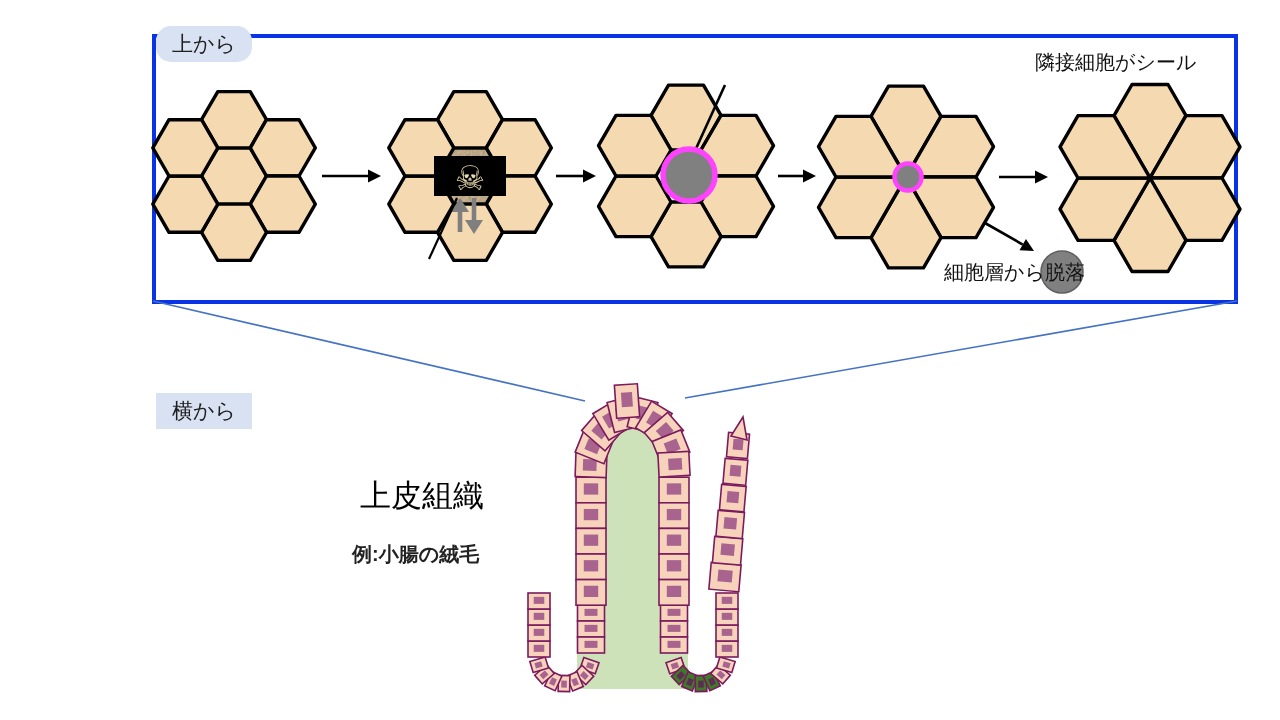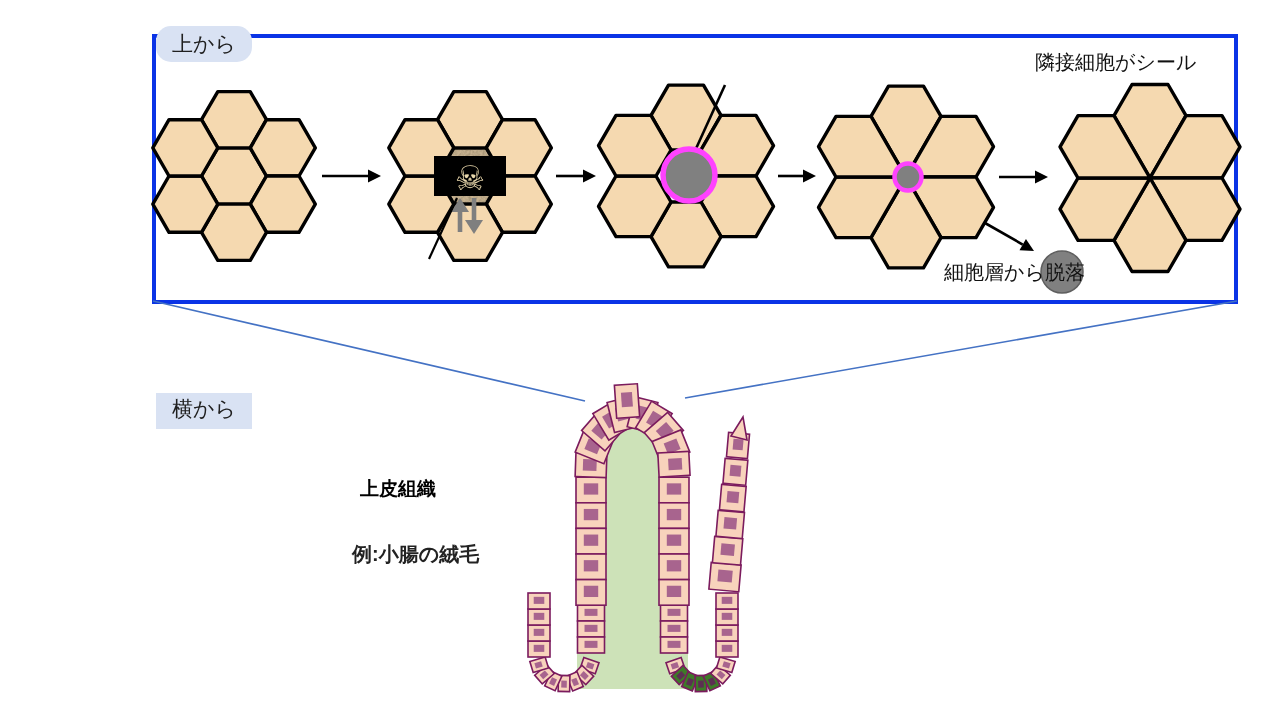--- a/index.html
+++ b/index.html
@@ -4,27 +4,27 @@
 <style>
   html,body{margin:0;padding:0;background:#fff;}
   #stage{position:relative;width:1280px;height:720px;background:#ffffff;overflow:hidden;
          font-family:"Liberation Sans","DejaVu Sans",sans-serif;color:#1a1a1a;}
   #panel-box{position:absolute;left:152px;top:34px;width:1078px;height:262px;
              border:4px solid #0a33e6;background:transparent;}
   #diagram{position:absolute;left:0;top:0;width:1280px;height:720px;pointer-events:none;}
   .lbl{position:absolute;white-space:nowrap;line-height:1.25;}
   .tag{background:#d9e2f3;padding:5px 16px;font-size:21px;color:#202020;}
   #lbl-top{left:156px;top:26px;border-radius:15px;}
-  #lbl-side{left:156px;top:393px;font-family:Liberation Mono, monospace;}
+  #lbl-side{left:156px;top:393px;}
   #lbl-actin{left:598px;top:48px;font-size:21px;color:#ff42ff;}
   #lbl-seal{left:1035px;top:50px;font-size:20px;color:#111;}
   #lbl-comm{left:285px;top:260px;font-size:20px;color:#111;}
   #lbl-detach{left:916px;top:260px;font-size:20px;color:#111;margin-left:28px;}
   #lbl-extrusion{left:565px;top:334px;font-size:33px;color:#ff0000;letter-spacing:1px;}
-  #lbl-tissue{left:360px;top:477px;font-size:19px;font-weight:700;color:#000;}
+  #lbl-tissue{left:360px;top:477px;font-size:31px;font-weight:400;color:#000;}
   #lbl-example{left:352px;top:542px;font-size:20px;color:#222;font-weight:bold;}
 </style>
 </head>
 <body>
 
 <div id="stage">
   <div id="panel-box"></div>
 
   <svg id="diagram" viewBox="0 0 1280 720">
     <defs>

